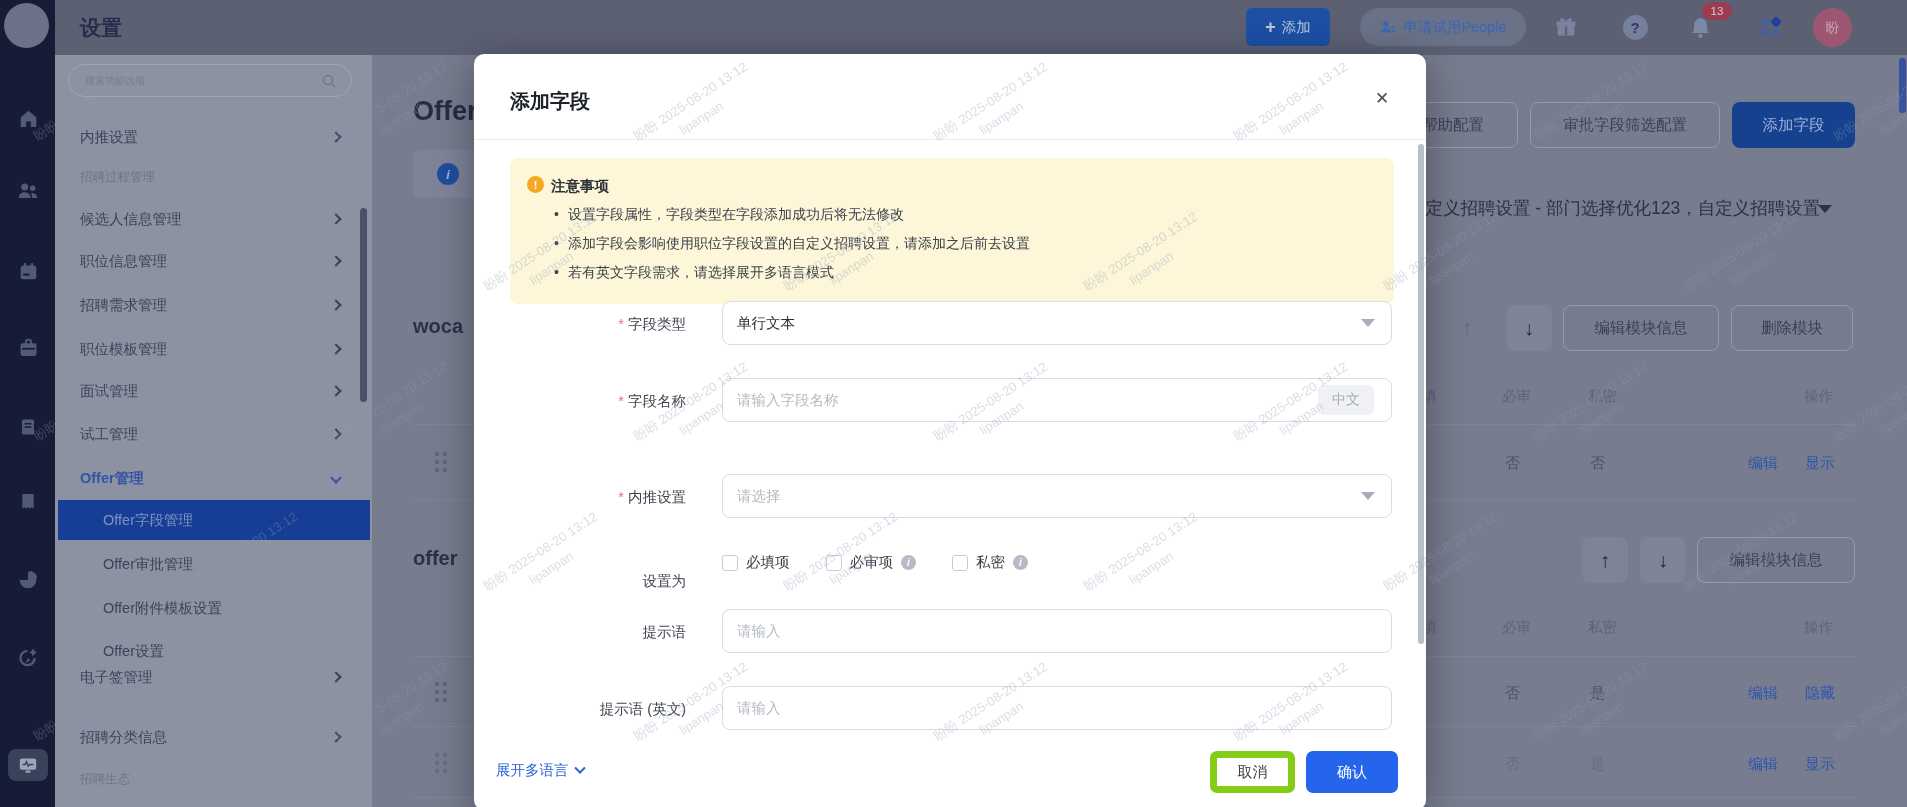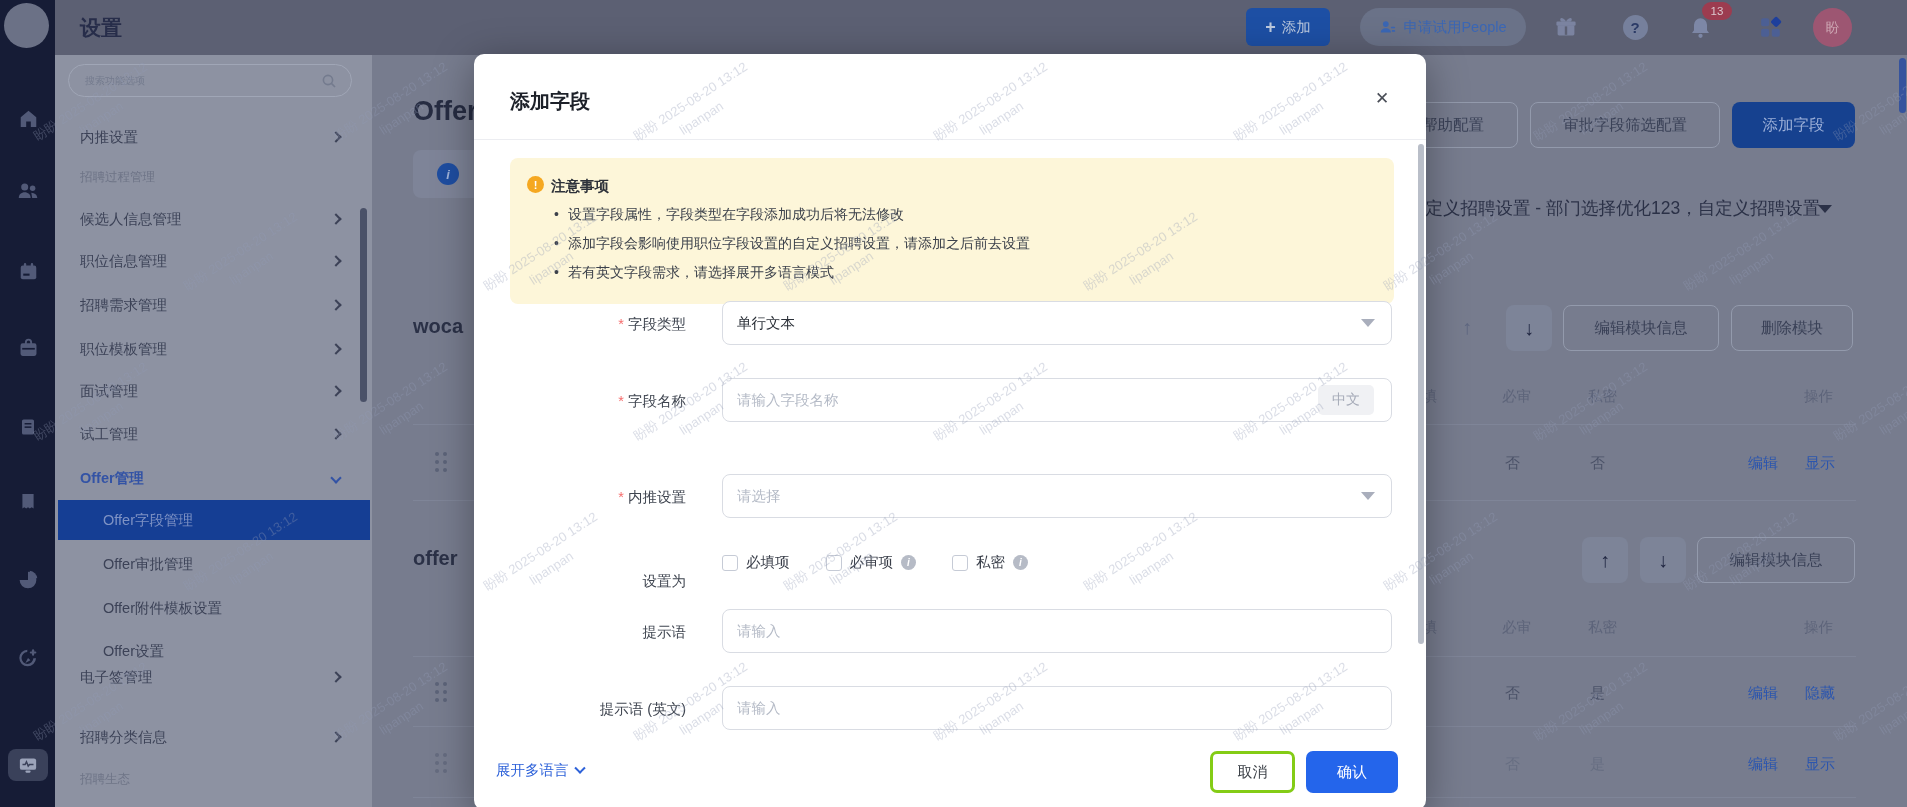--- a/index.html
+++ b/index.html
@@ -103,21 +103,21 @@
   .cb { display:flex; align-items:center; gap:8px; cursor:pointer; font-size:14.5px; color:#3a3f4a; }
   .cb .box { width:16px; height:16px; border:1.5px solid #c6cbd6; border-radius:3px; background:#fff; }
   .info-i { width:15px; height:15px; border-radius:50%; background:#b6bbc6; color:#fff; font-size:10px; font-style:italic;
     font-weight:bold; display:flex; align-items:center; justify-content:center; }
   .m-footer-link { position:absolute; left:22px; top:707px; color:#2e62d9; font-size:14.5px; display:flex; align-items:center;
     gap:7px; cursor:pointer; }
   .m-footer-link .chev2 { width:8px; height:8px; border-right:2px solid #2e62d9; border-bottom:2px solid #2e62d9;
     transform:rotate(45deg) translate(-2px,-2px); }
   .m-btn { position:absolute; top:697px; height:42px; border-radius:7px; font-size:15px; display:flex; align-items:center;
     justify-content:center; cursor:pointer; }
-  .m-btn.ghost { left:736px; width:85px; border:3px solid #84cc16; color:#3c4148; background:#fff; }
+  .m-btn.ghost { left:736px; width:85px; border:7px solid #84cc16; color:#3c4148; background:#fff; }
   .m-btn.primary { left:832px; width:92px; border:none; background:#2465eb; color:#fff; }
   .m-scroll { position:absolute; left:944px; top:90px; width:6px; height:500px; background:#b9bec8; border-radius:3px; }
 
   
   .wm { position:absolute; left:0; top:0; width:1907px; height:807px; pointer-events:none; z-index:90; overflow:hidden; }
   .wm-cell { position:absolute; transform:rotate(-33deg); color:rgba(148,156,182,0.34); font-size:13px; text-align:center;
     line-height:20px; white-space:nowrap; }
 </style>
 </head>
 <body>

